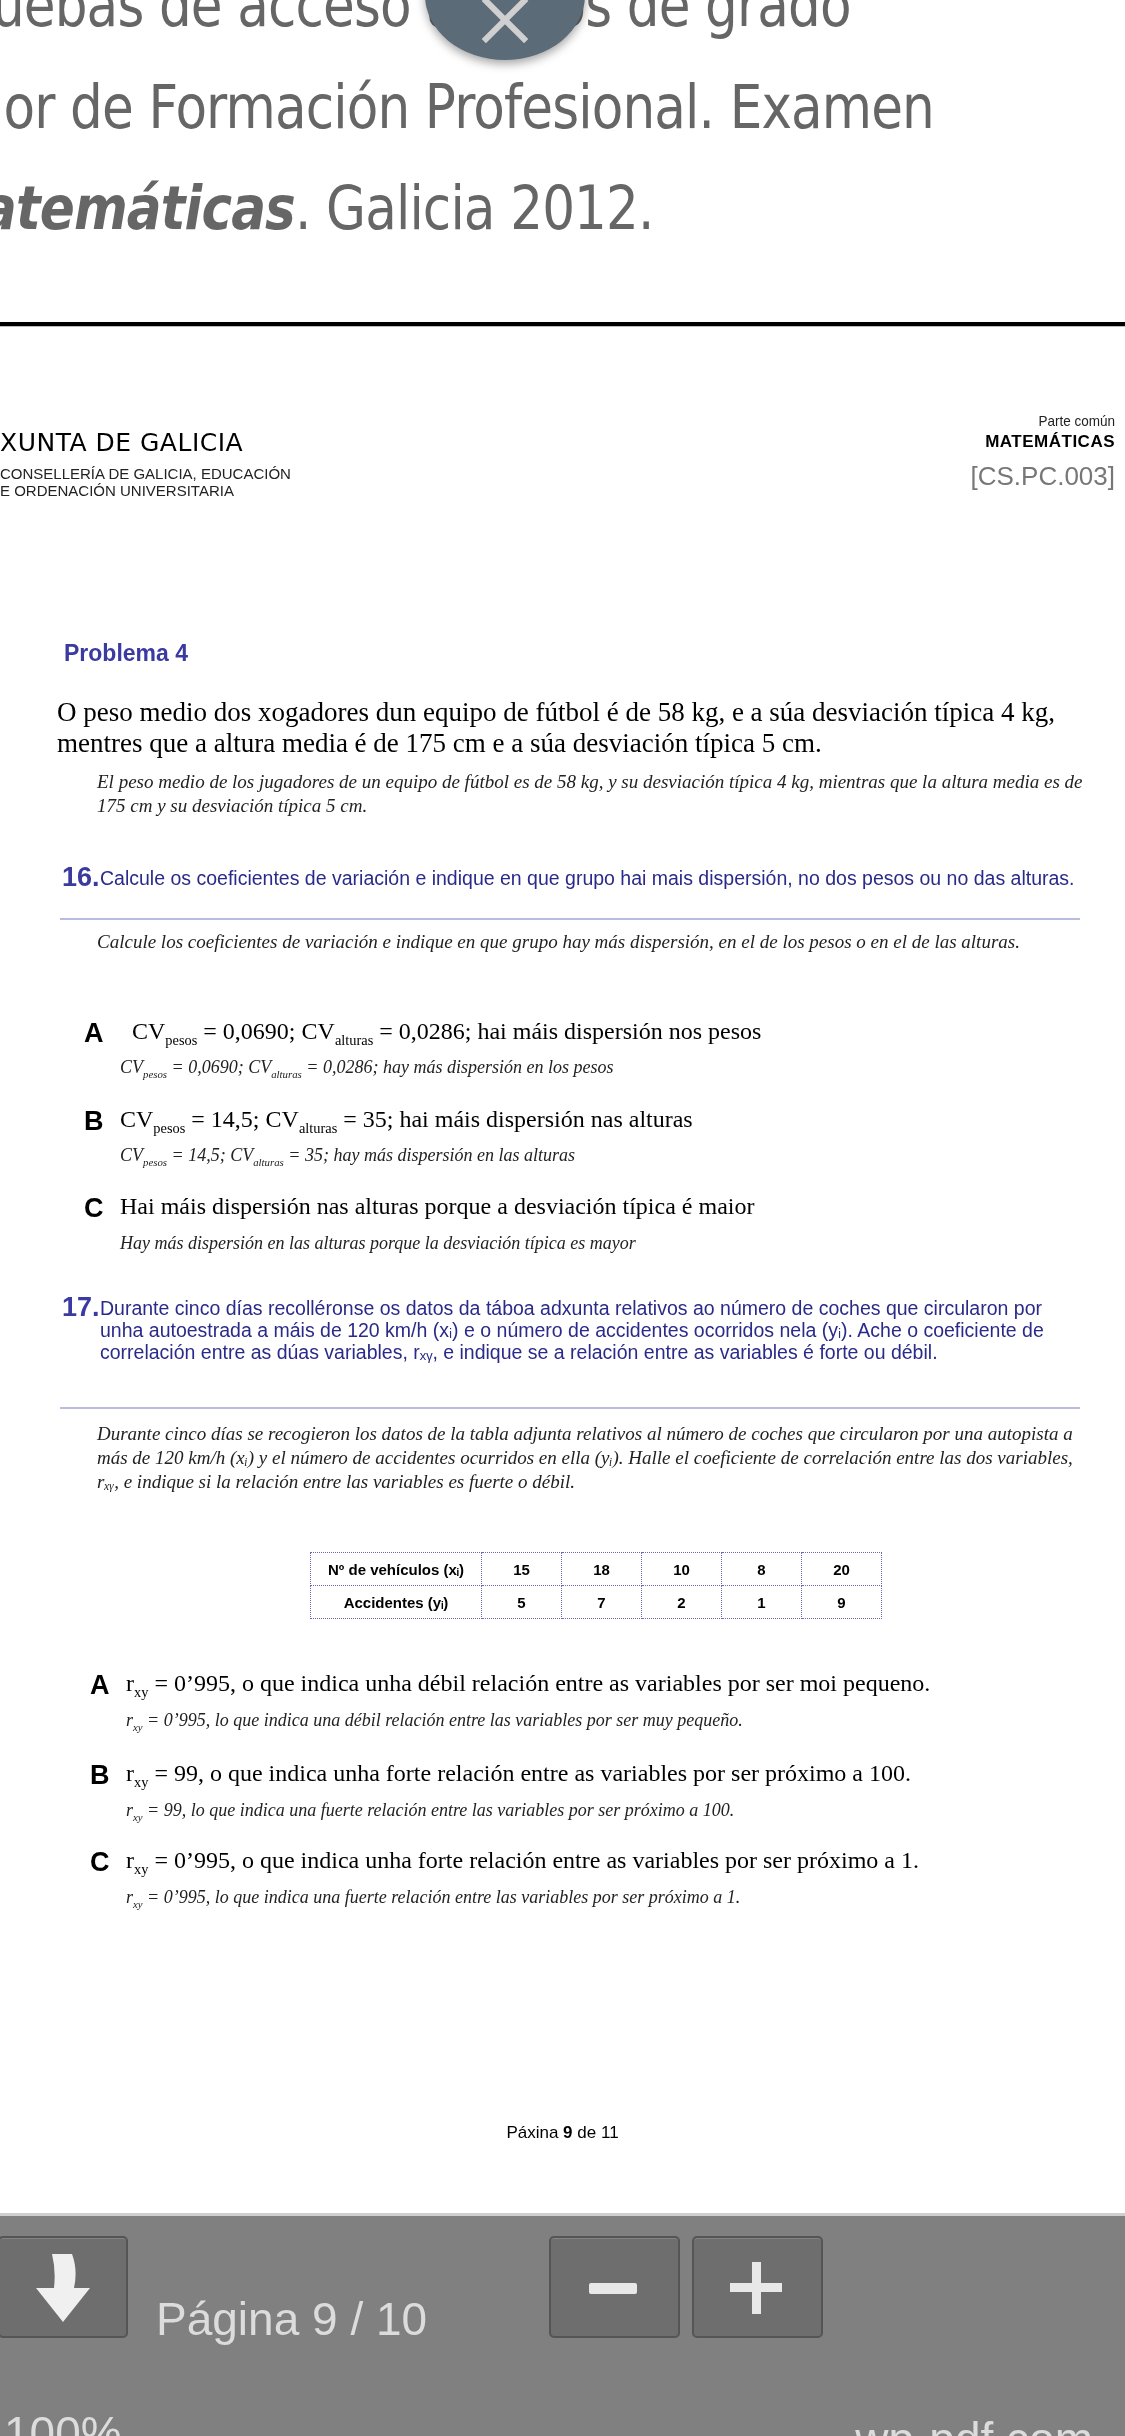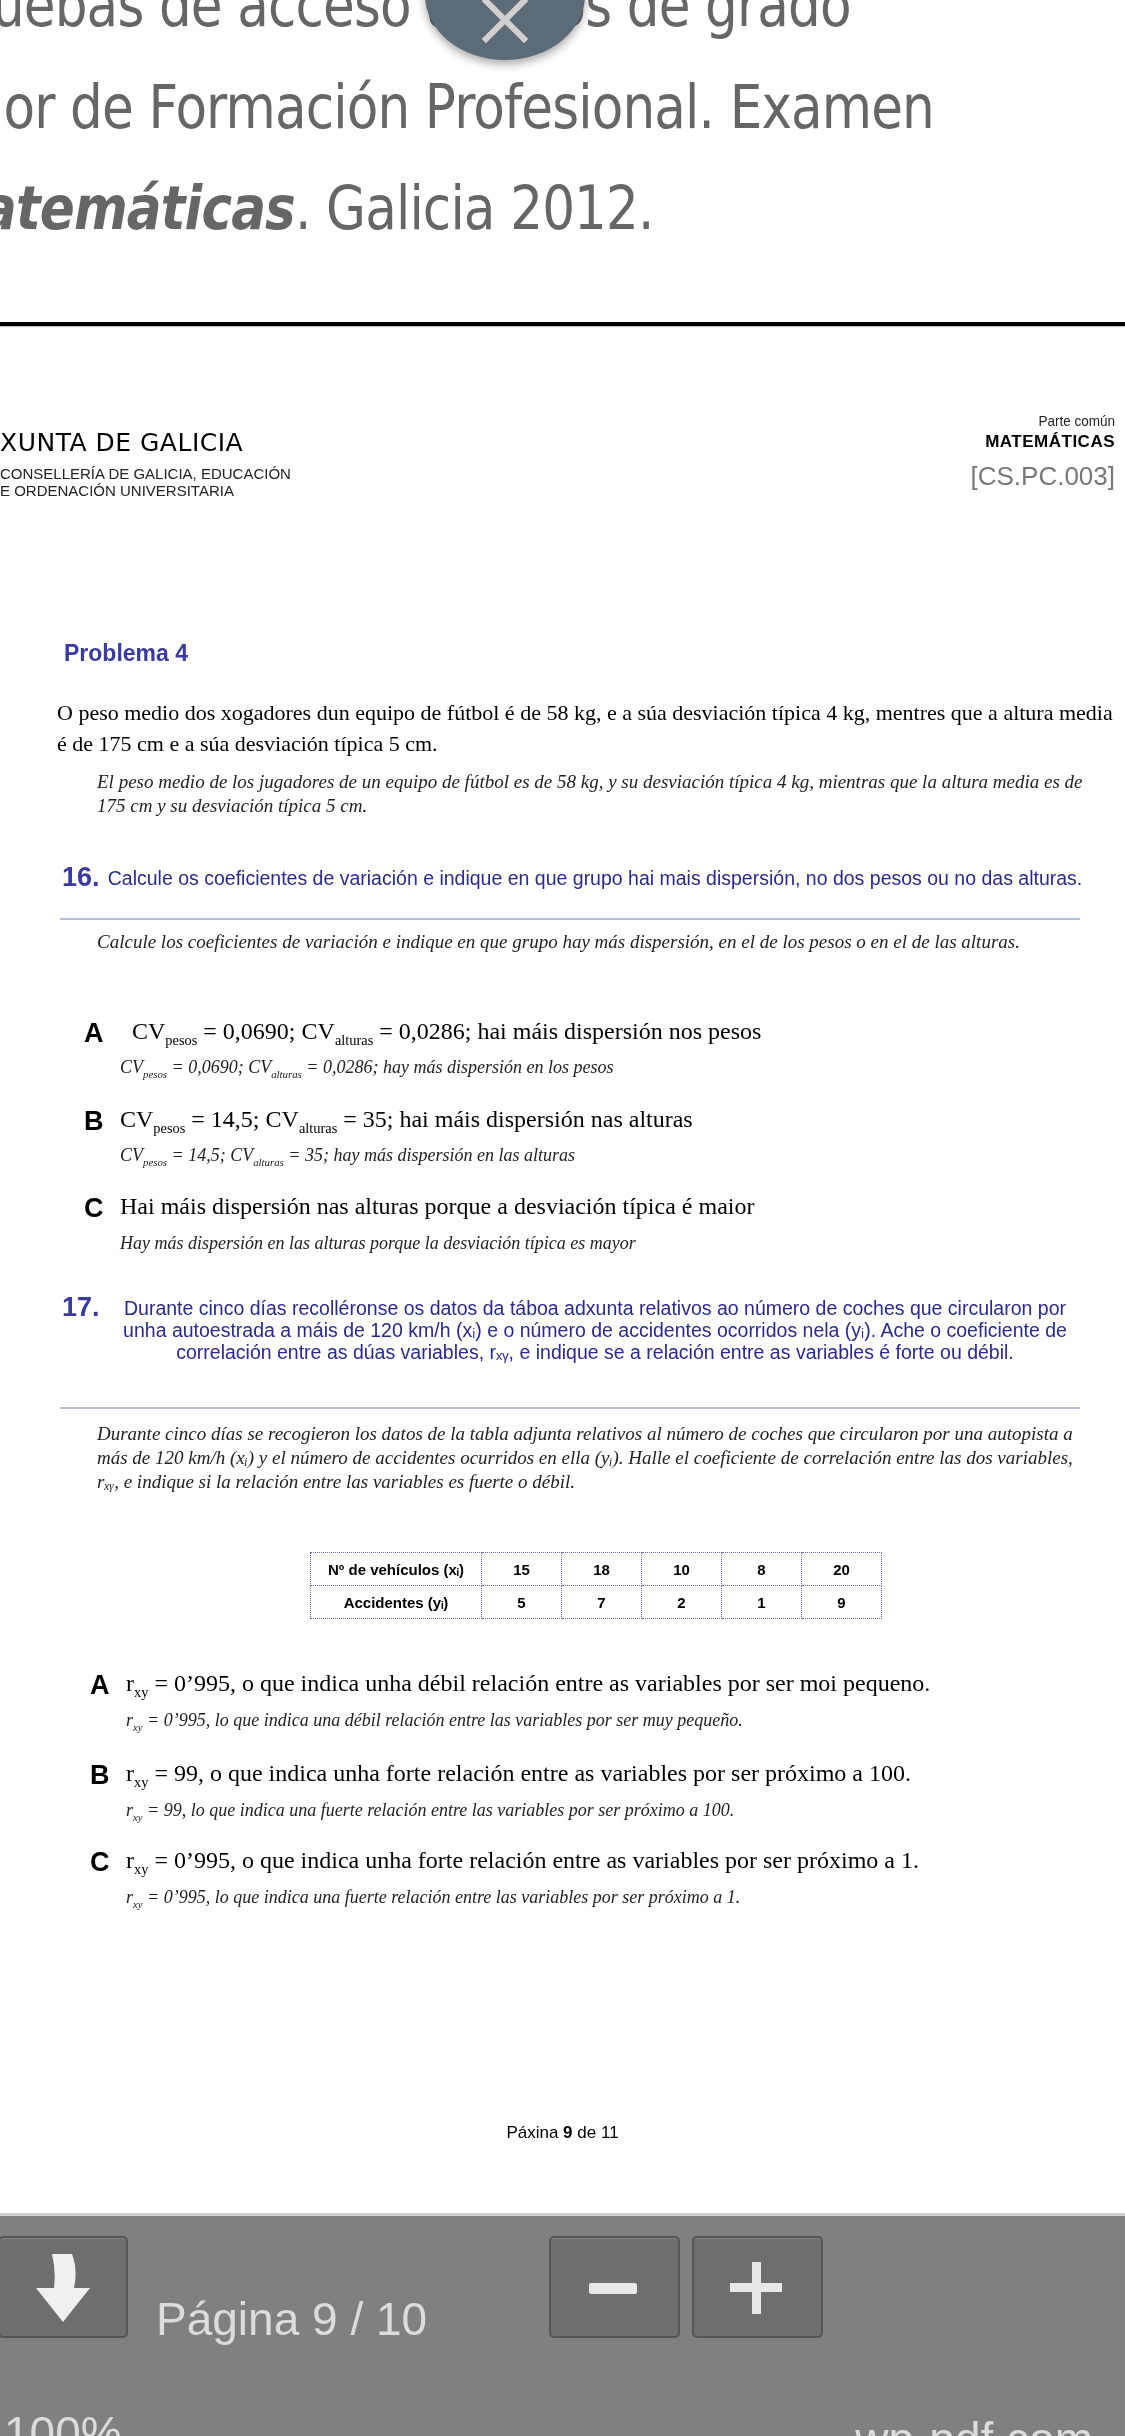--- a/index.html
+++ b/index.html
@@ -35,25 +35,25 @@
   
   .xunta { position: absolute; left: 0; top: 428px; font-size: 25px; letter-spacing: 0.5px; font-family: "DejaVu Sans", sans-serif; }
   .consel { position: absolute; left: 0; top: 465px; font-size: 15px; line-height: 17px; color: #222; }
   .parte { position: absolute; right: 10px; top: 412px; font-size: 15px; color: #222; text-align: right; transform: scaleX(0.9); transform-origin: right; }
   .matem { position: absolute; right: 10px; top: 432px; font-size: 17px; font-weight: bold; letter-spacing: 0.5px; text-align: right; }
   .code { position: absolute; right: 10px; top: 461px; font-size: 26px; color: #777; text-align: right; margin-left: 40px; }
 
   .problema { position: absolute; left: 64px; top: 640px; font-size: 23px; font-weight: bold; color: #3a3aa0; }
 
   .serif { font-family: "Liberation Serif", serif; }
-  .para-main { position: absolute; left: 57px; width: 1060px; font-size: 22px; line-height: 31px; }
+  .para-main { position: absolute; left: 57px; width: 1060px; font-size: 27px; line-height: 31px; }
   .para-it { position: absolute; font-style: italic; font-size: 19px; line-height: 24px; color: #222; }
 
   .q-num { position: absolute; left: 62px; font-size: 27px; font-weight: bold; color: #3a3aa0; }
-  .q-text { position: absolute; left: 100px; width: 990px; font-size: 19.5px; line-height: 22px; color: #2a2a8a; text-align: center; }
+  .q-text { position: absolute; left: 100px; width: 990px; font-size: 19.5px; line-height: 22px; color: #2a2a8a; }
   .q-rule { position: absolute; left: 60px; width: 1020px; height: 2px; background: #b8bde0; }
 
   .opt-letter { position: absolute; font-size: 27px; font-weight: bold; }
   .opt-main { position: absolute; font-size: 24px; white-space: nowrap; }
   .opt-it { position: absolute; font-size: 18px; font-style: italic; white-space: nowrap; color: #222; }
   sub { font-size: 60%; }
 
   
   .dtable { position: absolute; left: 310px; top: 1552px; border-collapse: collapse; font-weight: bold; font-size: 15px; }
   .dtable td { border: 1.5px dotted #6a6ab0; height: 32px; text-align: center; padding: 0; }

